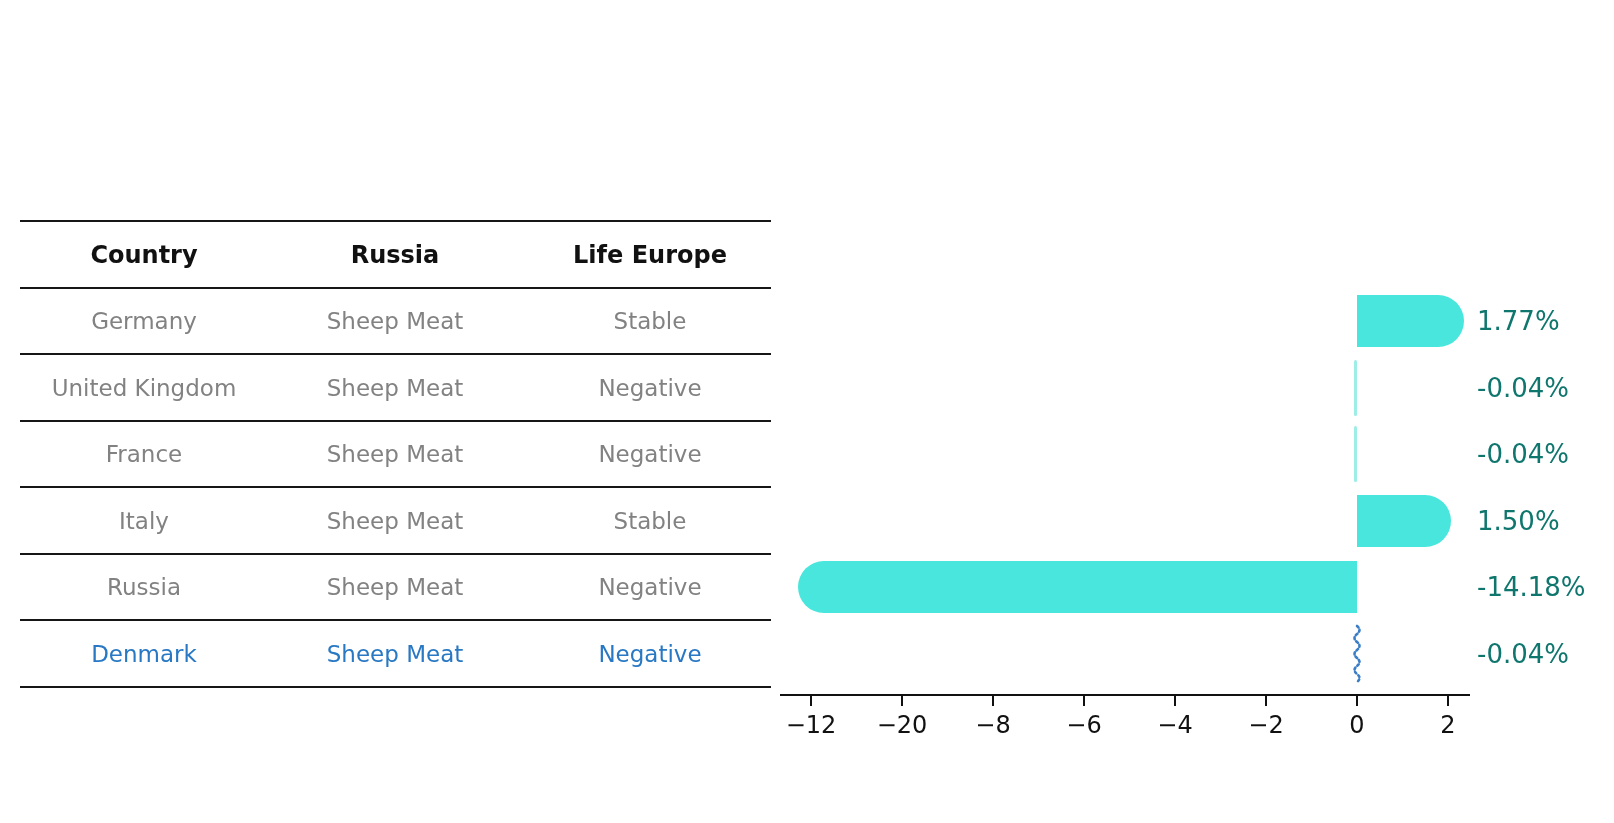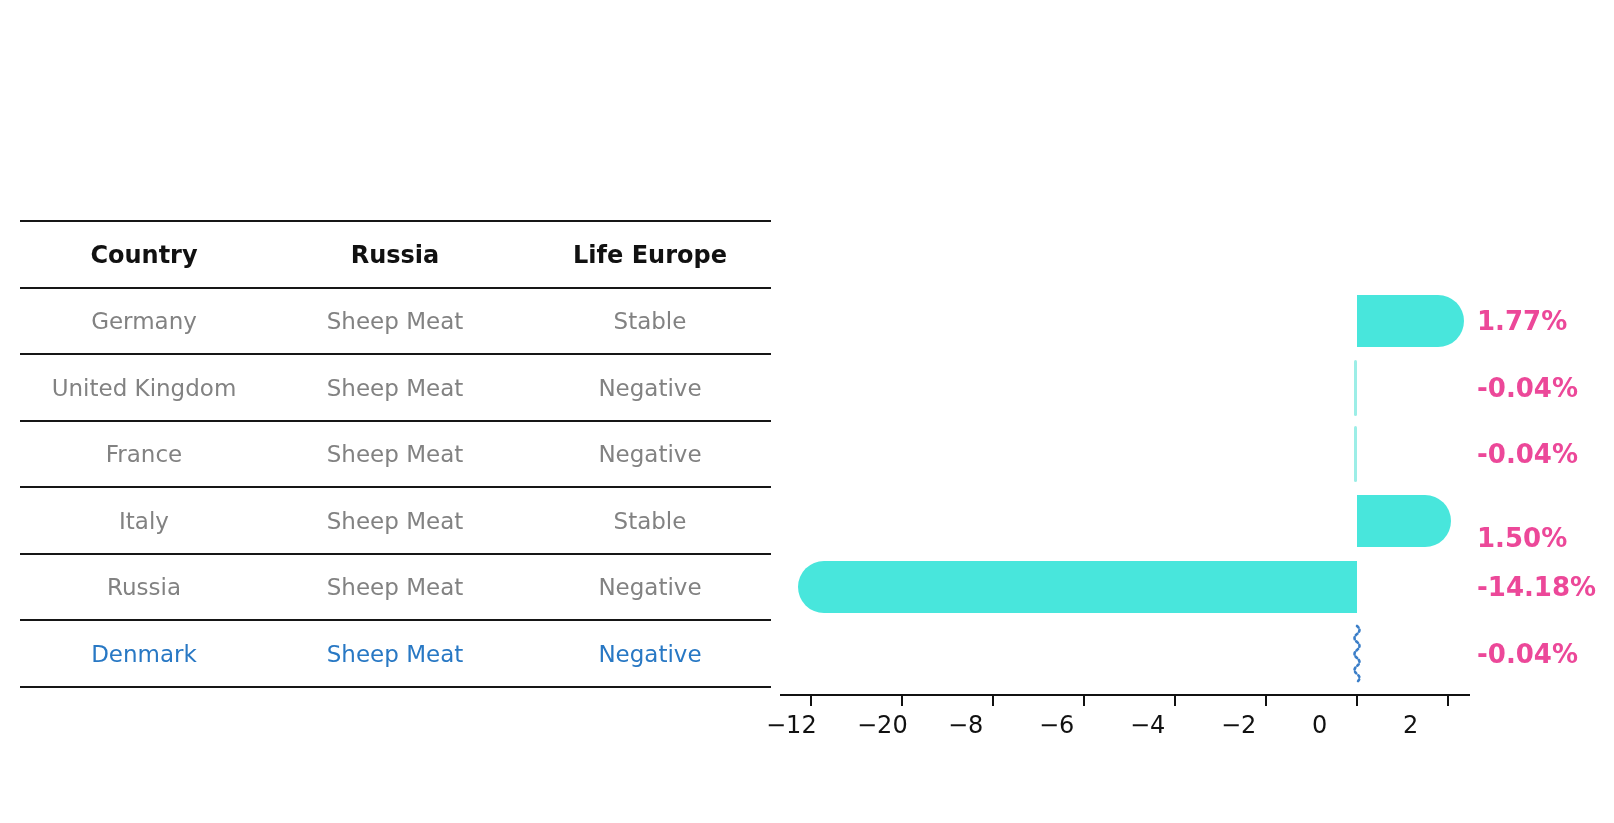--- a/index.html
+++ b/index.html
@@ -24,26 +24,26 @@
     position:absolute;width:330px;margin-left:-165px;text-align:center;
     font-size:23px;color:#828282;line-height:30px;height:30px;white-space:nowrap;
   }
   .td.hl{color:#2878c4;}
   .bar{position:absolute;background:#48e6dc;}
   .bar.pos{border-radius:0 26px 26px 0;}
   .bar.neg{border-radius:26px 0 0 26px;}
   .bar.thin{border-radius:2px;background:#9ceee7;}
   .val-label{
     position:absolute;left:1477px;height:34px;line-height:34px;
-    font-size:26px;color:#ec4899;white-space:nowrap;font-weight:bold;
+    font-size:26px;color:#0f766e;white-space:nowrap;
   }
   .axis-line{position:absolute;height:2px;background:#111111;}
   .tick{position:absolute;width:2px;height:10px;background:#111111;}
   .tick-label{
-    position:absolute;width:90px;margin-left:-45px;
+    position:absolute;width:90px;margin-left:-45px;text-align:center;
     font-size:24px;color:#111111;height:30px;line-height:30px;
   }
   .squiggle{position:absolute;}
 </style>
 </head>
 <body>
 
 <div id="figure">
 
   <div id="table-layer">
@@ -81,21 +81,21 @@
 
   <div id="chart-layer">
 
   <div class="bar pos" style="left: 1357px; top: 295px; width: 106.535px; height: 52px;"></div>
       <div class="val-label" style="top: 304px;">1.77%</div>
       <div class="bar thin" style="left: 1354px; top: 359.5px; width: 3px; height: 56px;"></div>
       <div class="val-label" style="top: 370.5px;">-0.04%</div>
       <div class="bar thin" style="left: 1354px; top: 426px; width: 3px; height: 56px;"></div>
       <div class="val-label" style="top: 437px;">-0.04%</div>
       <div class="bar pos" style="left: 1357px; top: 494.5px; width: 94.25px; height: 52px;"></div>
-      <div class="val-label" style="top: 503.5px; margin-top: 17px;">1.50%</div>
+      <div class="val-label" style="top: 503.5px;">1.50%</div>
       <div class="bar neg" style="left: 798.195px; top: 561px; width: 558.805px; height: 52px;"></div>
       <div class="val-label" style="top: 570px;">-14.18%</div>
       <div class="squiggle" style="left: 1350px; top: 623.5px; width: 14px; height: 60px;"><svg width="14" height="60" viewBox="0 0 14 60">
           <path d="M7,2 Q12,6 7,10 Q2,14 7,18 Q12,22 7,26 Q2,30 7,34 Q12,38 7,42 Q2,46 7,50 Q12,54 7,58" fill="none" stroke="#3b7ec8" stroke-width="2.6" stroke-dasharray="2 2.6" stroke-linecap="round"></path>
         </svg></div>
       <div class="val-label" style="top: 636.5px;">-0.04%</div>
       <div class="axis-line" style="left: 780px; top: 694px; width: 690px;"></div>
       <div class="tick" style="left: 810px; top: 696px;"></div>
       <div class="tick-label" style="left: 811px; top: 710px;">−12</div>
       <div class="tick" style="left: 901px; top: 696px;"></div>

